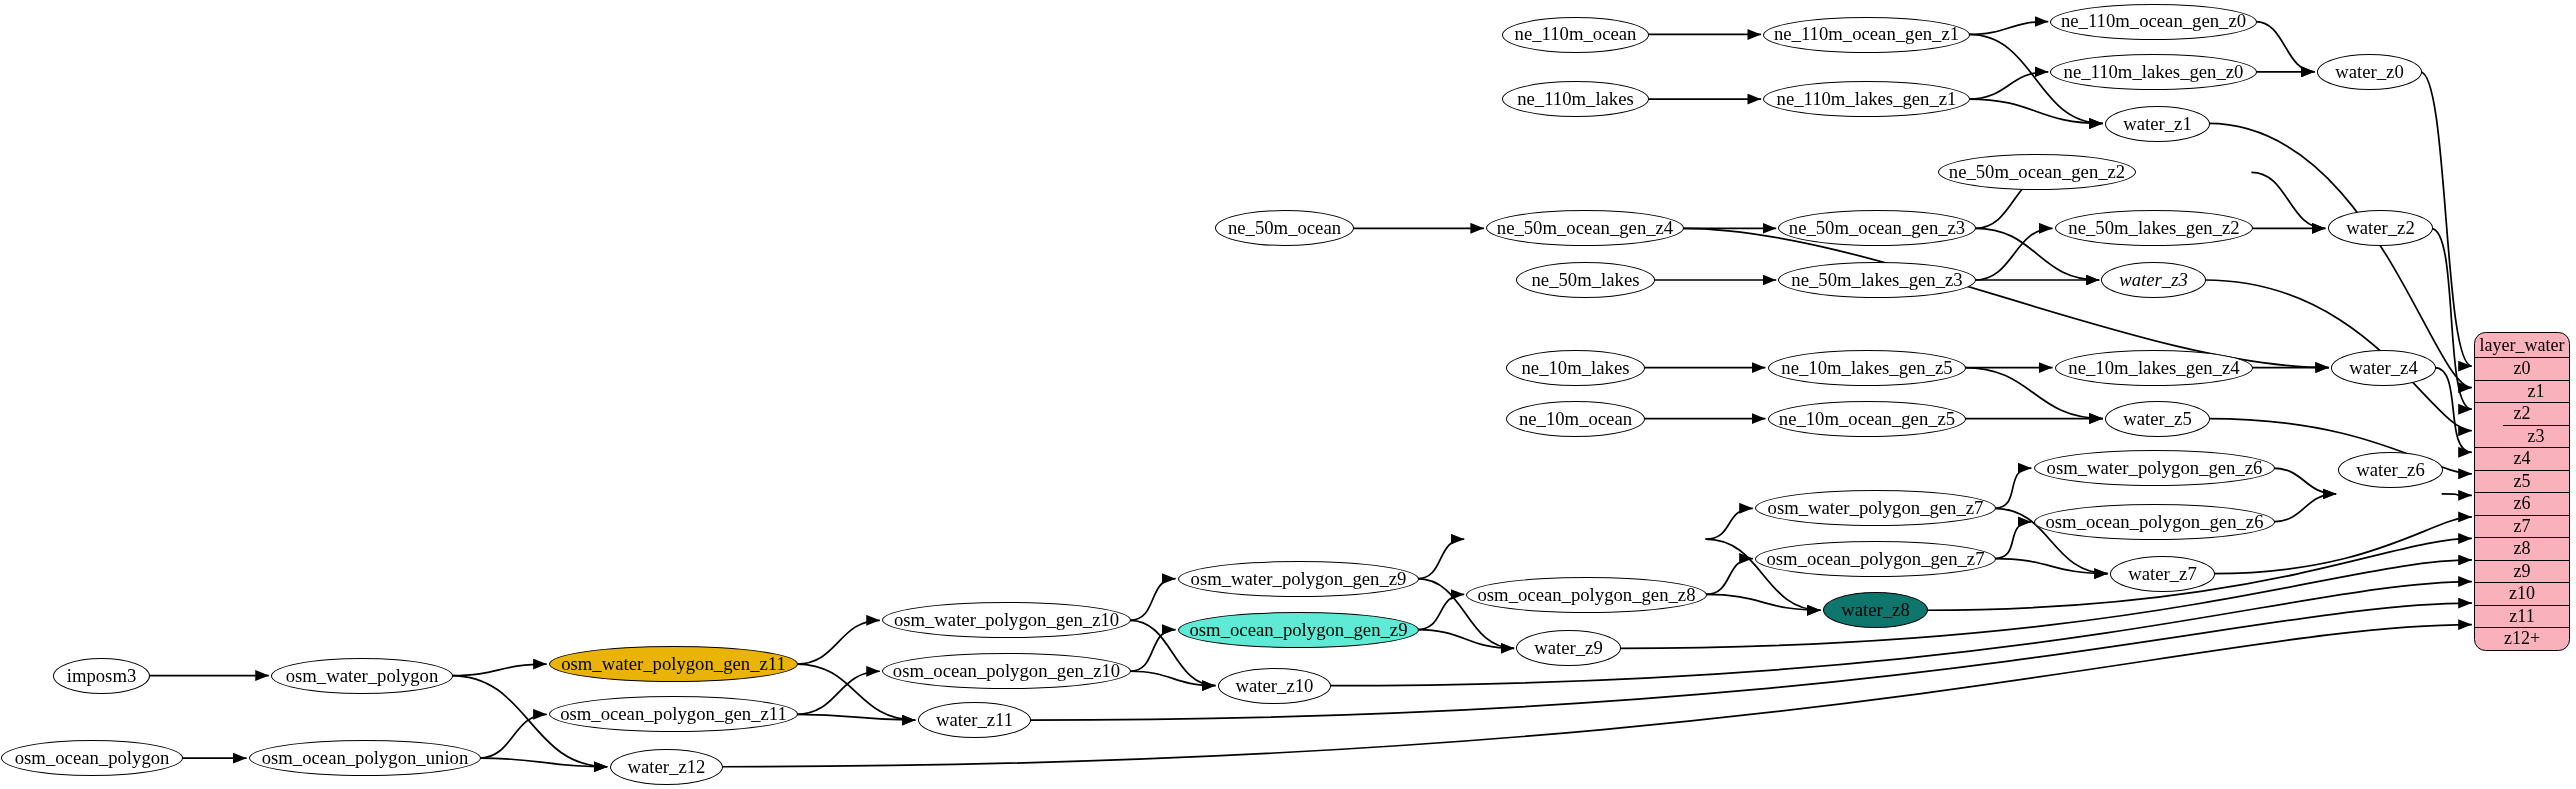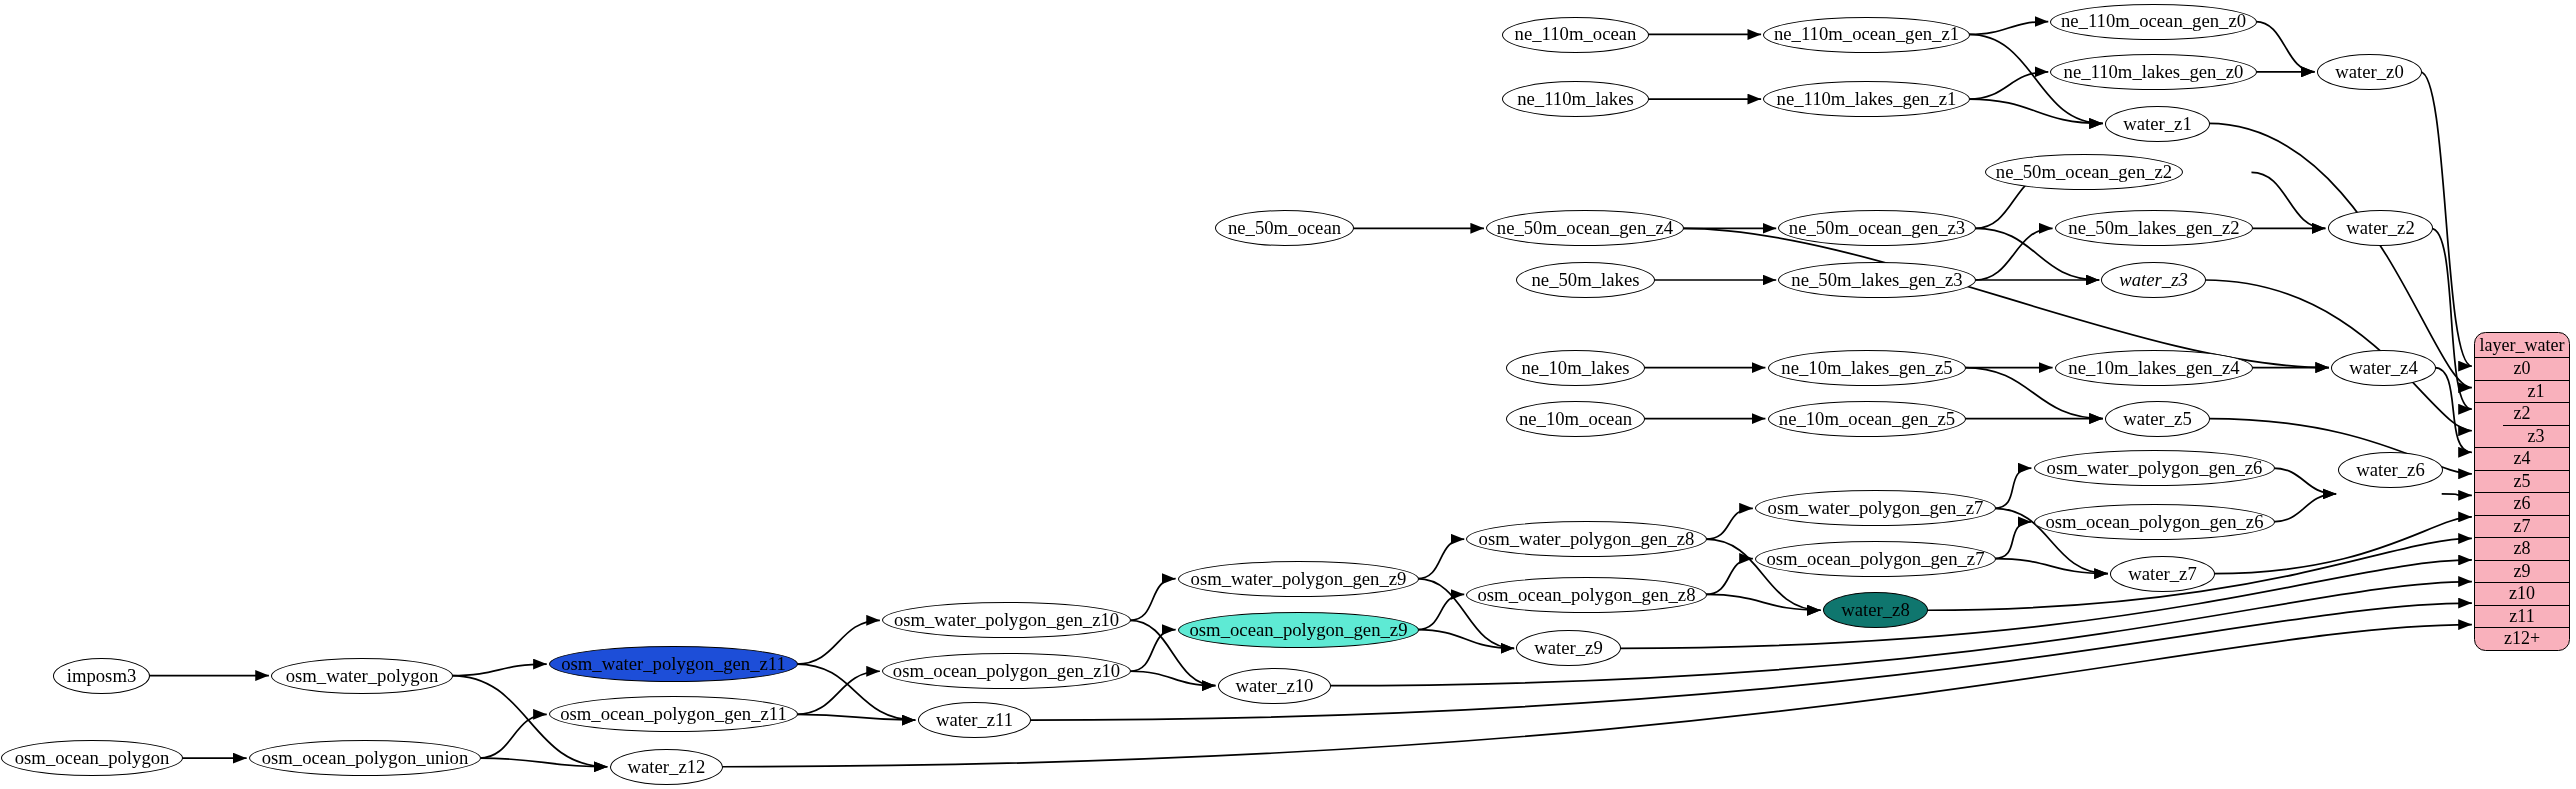--- a/index.html
+++ b/index.html
@@ -107,49 +107,48 @@
       <div class="node" style="left: 1763px; top: 16.5px; width: 207px; height: 36px; background: rgb(255, 255, 255); border-color: rgb(0, 0, 0); text-align: right;">ne_110m_ocean_gen_z1</div>
       <div class="node" style="left: 2050px; top: 3.6px; width: 207px; height: 36px; background: rgb(255, 255, 255); border-color: rgb(0, 0, 0);">ne_110m_ocean_gen_z0</div>
       <div class="node" style="left: 1502px; top: 81px; width: 147px; height: 36px; background: rgb(255, 255, 255); border-color: rgb(0, 0, 0);">ne_110m_lakes</div>
       <div class="node" style="left: 1763px; top: 81px; width: 207px; height: 36px; background: rgb(255, 255, 255); border-color: rgb(0, 0, 0);">ne_110m_lakes_gen_z1</div>
       <div class="node" style="left: 2050px; top: 54px; width: 207px; height: 36px; background: rgb(255, 255, 255); border-color: rgb(0, 0, 0);">ne_110m_lakes_gen_z0</div>
       <div class="node" style="left: 2317px; top: 54px; width: 105px; height: 36px; background: rgb(255, 255, 255); border-color: rgb(0, 0, 0);">water_z0</div>
       <div class="node" style="left: 2105px; top: 106px; width: 105px; height: 36px; background: rgb(255, 255, 255); border-color: rgb(0, 0, 0);">water_z1</div>
       <div class="node" style="left: 1215px; top: 210px; width: 139px; height: 36px; background: rgb(255, 255, 255); border-color: rgb(0, 0, 0);">ne_50m_ocean</div>
       <div class="node" style="left: 1486px; top: 210px; width: 198px; height: 36px; background: rgb(255, 255, 255); border-color: rgb(0, 0, 0);">ne_50m_ocean_gen_z4</div>
       <div class="node" style="left: 1778px; top: 210px; width: 198px; height: 36px; background: rgb(255, 255, 255); border-color: rgb(0, 0, 0);">ne_50m_ocean_gen_z3</div>
-      <div class="node" style="left: 1985px; top: 154px; width: 198px; height: 36px; background: rgb(255, 255, 255); border-color: rgb(0, 0, 0);">ne_50m_ocean_gen_z2</div>
+      <div class="node" style="left: 1938px; top: 154px; width: 198px; height: 36px; background: rgb(255, 255, 255); border-color: rgb(0, 0, 0);">ne_50m_ocean_gen_z2</div>
       <div class="node" style="left: 1516px; top: 262px; width: 139px; height: 36px; background: rgb(255, 255, 255); border-color: rgb(0, 0, 0);">ne_50m_lakes</div>
       <div class="node" style="left: 1778px; top: 262px; width: 198px; height: 36px; background: rgb(255, 255, 255); border-color: rgb(0, 0, 0);">ne_50m_lakes_gen_z3</div>
       <div class="node" style="left: 2055px; top: 210px; width: 198px; height: 36px; background: rgb(255, 255, 255); border-color: rgb(0, 0, 0);">ne_50m_lakes_gen_z2</div>
       <div class="node" style="left: 2328px; top: 210px; width: 105px; height: 36px; background: rgb(255, 255, 255); border-color: rgb(0, 0, 0);">water_z2</div>
       <div class="node" style="left: 2101px; top: 262px; width: 105px; height: 36px; background: rgb(255, 255, 255); border-color: rgb(0, 0, 0); font-style: italic;">water_z3</div>
       <div class="node" style="left: 1506px; top: 350px; width: 139px; height: 36px; background: rgb(255, 255, 255); border-color: rgb(0, 0, 0);">ne_10m_lakes</div>
       <div class="node" style="left: 1768px; top: 350px; width: 198px; height: 36px; background: rgb(255, 255, 255); border-color: rgb(0, 0, 0);">ne_10m_lakes_gen_z5</div>
       <div class="node" style="left: 2055px; top: 350px; width: 198px; height: 36px; background: rgb(255, 255, 255); border-color: rgb(0, 0, 0);">ne_10m_lakes_gen_z4</div>
       <div class="node" style="left: 2331px; top: 350px; width: 105px; height: 36px; background: rgb(255, 255, 255); border-color: rgb(0, 0, 0);">water_z4</div>
       <div class="node" style="left: 1506px; top: 401px; width: 139px; height: 36px; background: rgb(255, 255, 255); border-color: rgb(0, 0, 0);">ne_10m_ocean</div>
       <div class="node" style="left: 1768px; top: 401px; width: 198px; height: 36px; background: rgb(255, 255, 255); border-color: rgb(0, 0, 0);">ne_10m_ocean_gen_z5</div>
       <div class="node" style="left: 2105px; top: 401px; width: 105px; height: 36px; background: rgb(255, 255, 255); border-color: rgb(0, 0, 0);">water_z5</div>
       <div class="node" style="left: 2034px; top: 450px; width: 241px; height: 36px; background: rgb(255, 255, 255); border-color: rgb(0, 0, 0);">osm_water_polygon_gen_z6</div>
       <div class="node" style="left: 2338px; top: 452px; width: 105px; height: 36px; background: rgb(255, 255, 255); border-color: rgb(0, 0, 0);">water_z6</div>
       <div class="node" style="left: 1755px; top: 490px; width: 241px; height: 36px; background: rgb(255, 255, 255); border-color: rgb(0, 0, 0);">osm_water_polygon_gen_z7</div>
       <div class="node" style="left: 2034px; top: 504px; width: 241px; height: 36px; background: rgb(255, 255, 255); border-color: rgb(0, 0, 0);">osm_ocean_polygon_gen_z6</div>
-      <div class="node" style="left: 1466px; top: 521px; width: 241px; height: 36px; background: rgb(255, 255, 255); border-color: rgb(0, 0, 0);">osm_water_polygon_gen_z8</div>
       <div class="node" style="left: 1755px; top: 541px; width: 241px; height: 36px; background: rgb(255, 255, 255); border-color: rgb(0, 0, 0);">osm_ocean_polygon_gen_z7</div>
       <div class="node" style="left: 2110px; top: 556px; width: 105px; height: 36px; background: rgb(255, 255, 255); border-color: rgb(0, 0, 0);">water_z7</div>
       <div class="node" style="left: 1178px; top: 561px; width: 241px; height: 36px; background: rgb(255, 255, 255); border-color: rgb(0, 0, 0);">osm_water_polygon_gen_z9</div>
       <div class="node" style="left: 1466px; top: 577px; width: 241px; height: 36px; background: rgb(255, 255, 255); border-color: rgb(0, 0, 0);">osm_ocean_polygon_gen_z8</div>
       <div class="node" style="left: 1823px; top: 592px; width: 105px; height: 36px; background: #0f766e; border-color: rgb(0, 0, 0);">water_z8</div>
       <div class="node" style="left: 882px; top: 602px; width: 249px; height: 36px; background: rgb(255, 255, 255); border-color: rgb(0, 0, 0);">osm_water_polygon_gen_z10</div>
       <div class="node" style="left: 1178px; top: 612px; width: 241px; height: 36px; background: #5eead4; border-color: rgb(0, 0, 0);">osm_ocean_polygon_gen_z9</div>
       <div class="node" style="left: 1516px; top: 630px; width: 105px; height: 36px; background: rgb(255, 255, 255); border-color: rgb(0, 0, 0);">water_z9</div>
       <div class="node" style="left: 882px; top: 653px; width: 249px; height: 36px; background: rgb(255, 255, 255); border-color: rgb(0, 0, 0);">osm_ocean_polygon_gen_z10</div>
       <div class="node" style="left: 1218px; top: 668px; width: 113px; height: 36px; background: rgb(255, 255, 255); border-color: rgb(0, 0, 0);">water_z10</div>
-      <div class="node" style="left: 549px; top: 646px; width: 249px; height: 36px; background: #1d4ed8; border-color: rgb(0, 0, 0); text-align: center;">osm_water_polygon_gen_z11</div>
+      <div class="node" style="left: 549px; top: 646px; width: 249px; height: 36px; background: #eab308; border-color: rgb(0, 0, 0); text-align: center;">osm_water_polygon_gen_z11</div>
       <div class="node" style="left: 549px; top: 696px; width: 249px; height: 36px; background: rgb(255, 255, 255); border-color: rgb(0, 0, 0);">osm_ocean_polygon_gen_z11</div>
       <div class="node" style="left: 918px; top: 702px; width: 113px; height: 36px; background: rgb(255, 255, 255); border-color: rgb(0, 0, 0);">water_z11</div>
       <div class="node" style="left: 53px; top: 658px; width: 97px; height: 36px; background: rgb(255, 255, 255); border-color: rgb(0, 0, 0);">imposm3</div>
       <div class="node" style="left: 271px; top: 658px; width: 182px; height: 36px; background: rgb(255, 255, 255); border-color: rgb(0, 0, 0);">osm_water_polygon</div>
       <div class="node" style="left: 1.1px; top: 740px; width: 182px; height: 36px; background: rgb(255, 255, 255); border-color: rgb(0, 0, 0);">osm_ocean_polygon</div>
       <div class="node" style="left: 249px; top: 740px; width: 232px; height: 36px; background: rgb(255, 255, 255); border-color: rgb(0, 0, 0);">osm_ocean_polygon_union</div>
       <div class="node" style="left: 610px; top: 749px; width: 113px; height: 36px; background: rgb(255, 255, 255); border-color: rgb(0, 0, 0);">water_z12</div>
       <div class="ztable" style="left: 2474px; top: 332px; width: 96px; background: rgb(249, 177, 188); border-color: rgb(0, 0, 0);">
         <div class="hdr" style="height: 24px;">layer_water</div>
         <div class="row" style="height: 21.5px;">z0</div>

